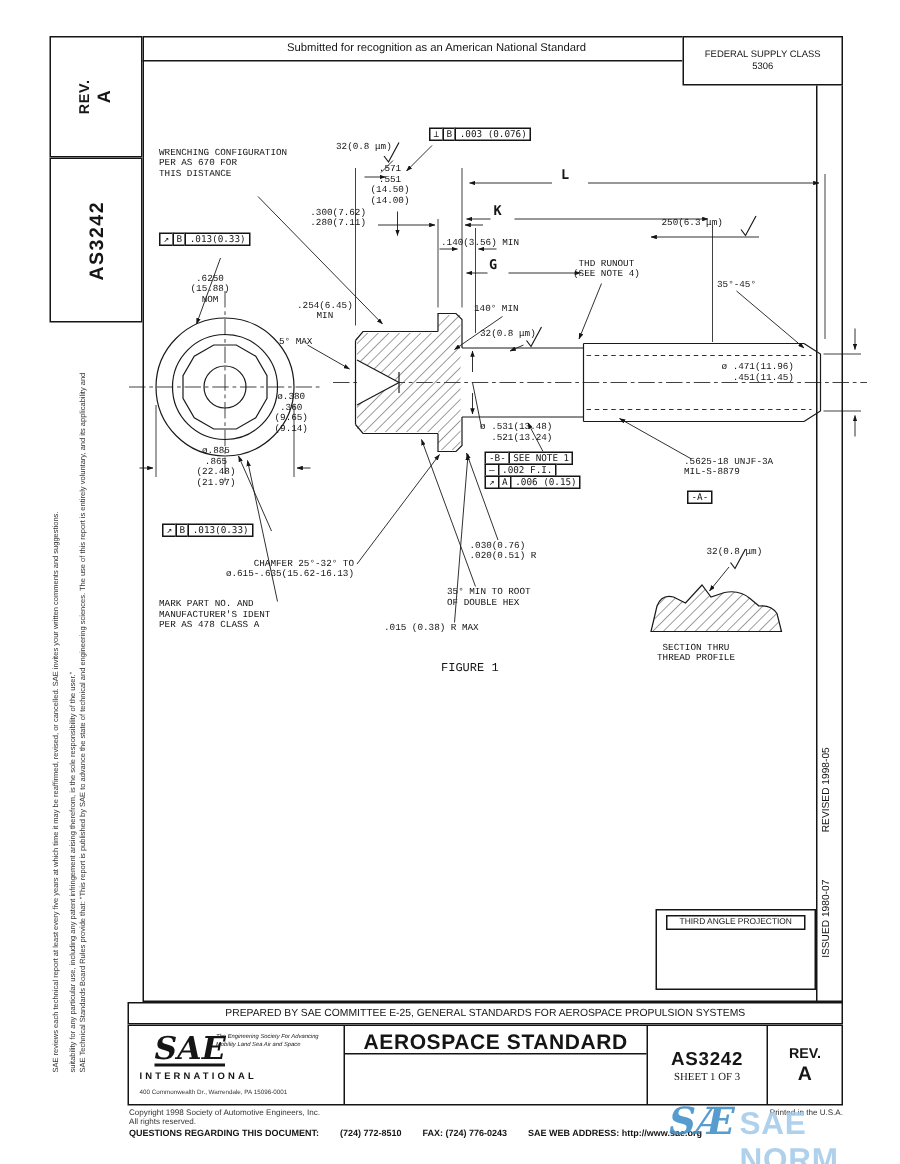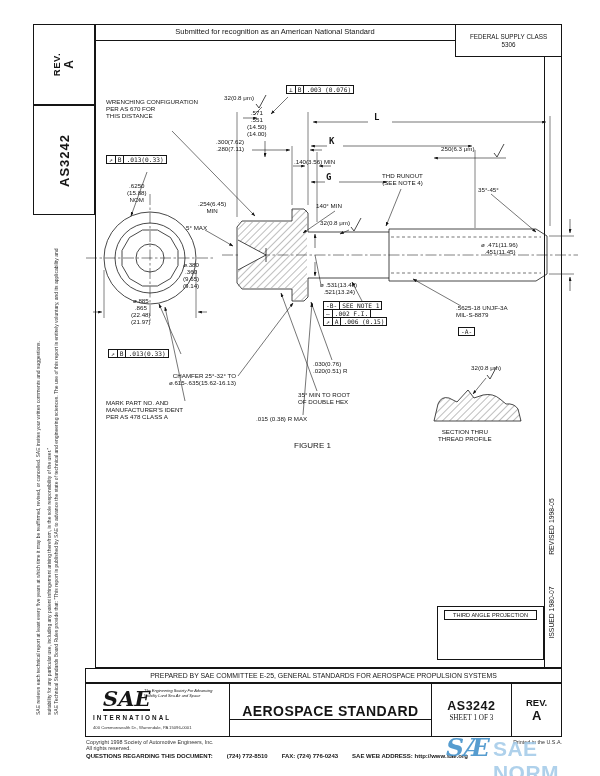--- a/index.html
+++ b/index.html
@@ -7,40 +7,40 @@
   .sheet { position:relative; width:600px; height:776px; background:#fff;
            font-family:"Liberation Sans", sans-serif; color:#151515; overflow:hidden; }
 
   
   .box { position:absolute; border:1.4px solid #151515; background:#fff; }
   .main-frame { left:95px; top:24px; width:467px; height:644px; border:1.3px solid #151515; }
   .rev-box   { left:33px; top:24px; width:62px; height:81px; display:flex; align-items:center; justify-content:center; }
   .as-box    { left:33px; top:105px; width:62px; height:110px; display:flex; align-items:center; justify-content:center; }
   .fsc-box   { left:455px; top:24px; width:107px; height:33px; display:flex; flex-direction:column;
                align-items:center; justify-content:center; font-size:6.3px; line-height:8px; text-align:center; z-index:2;}
-  .submitted { position:absolute; left:95px; top:27px; width:360px; text-align:center; font-size:7.5px; z-index:2;}
+  .submitted { position:absolute; left:111px; top:27px; width:360px; text-align:center; font-size:7.5px; z-index:2;}
   .sub-line  { position:absolute; left:95px; top:40px; width:360px; border-top:1px solid #151515; z-index:2;}
   .vstrip    { position:absolute; left:544px; top:24px; height:644px; border-left:1px solid #151515; z-index:2;}
 
   .rot { transform:rotate(-90deg); white-space:nowrap; text-align:center; }
   .rev-box .rot div:first-child { font-size:9.5px; font-weight:bold; letter-spacing:.5px;}
   .rev-box .rot div:last-child  { font-size:12px; font-weight:bold; }
   .as-box .rot { font-size:13px; font-weight:bold; letter-spacing:1px; }
 
   .issued-wrap, .revised-wrap { position:absolute; width:20px; height:80px; display:flex; align-items:center; justify-content:center; z-index:3;}
   .issued-wrap { left:541px; top:572px; } .revised-wrap { left:541px; top:486px; }
   .issued-wrap span, .revised-wrap span { transform:rotate(-90deg); white-space:nowrap; font-size:6.8px; }
 
   .disclaimer { position:absolute; left:33px; top:243px; height:472px; width:26px;
                 writing-mode:vertical-lr; transform:rotate(180deg);
                 font-size:5px; line-height:6.5px; color:#333; z-index:2;}
   .disclaimer p { margin-block-end:5px; }
 
   
-  .co { position:absolute; font-family:Liberation Sans, sans-serif; font-size:6.2px;
+  .co { position:absolute; font-family:Liberation Mono, monospace; font-size:6.2px;
         line-height:7px; white-space:pre; color:#151515; z-index:3; }
   .ctr { text-align:center; } .rgt { text-align:right; }
   .dimletter { font-size:9px; font-weight:bold; font-family:"DejaVu Sans Mono", monospace; }
 
   
   .fcf { position:absolute; display:flex; z-index:4; font-family:"DejaVu Sans Mono", monospace;
          font-size:6.2px; line-height:7px; }
   .fcf .cell { border:1px solid #151515; padding:0 2px; background:#fff; margin-left:-1px; white-space:pre;}
   .stack { position:absolute; z-index:4; font-family:"DejaVu Sans Mono", monospace; font-size:6.2px; line-height:7px;}
   .stack .row { display:flex; margin-top:-1px; }
@@ -53,21 +53,21 @@
   .tap-title { position:absolute; left:6px; top:3px; width:93px; border:1px solid #151515;
                font-size:5.6px; text-align:center; padding:1px 0; background:#fff;}
 
   
   .prepared { left:85px; top:668px; width:477px; height:15px; border:1.3px solid #151515;
               display:flex; align-items:center; justify-content:center; font-size:6.9px; z-index:2;}
   .tblock { position:absolute; left:85px; top:683px; width:477px; height:54px; border:1.3px solid #151515;
             display:flex; z-index:2; background:#fff;}
   .tb-cell { border-right:1px solid #151515; height:100%; position:relative;}
   .tb-logo { width:145px; }
-  .tb-main { width:202px; display:flex; flex-direction:row; align-items:center; }
+  .tb-main { width:202px; display:flex; flex-direction:column; align-items:center; }
   .tb-num  { width:81px; display:flex; flex-direction:column; align-items:center; justify-content:center;}
   .tb-rev  { width:49px; border-right:none; display:flex; flex-direction:column; align-items:center; justify-content:center;}
   .tb-kind { font-size:14px; font-weight:bold; letter-spacing:.4px; padding-top:2px; width:100%;
              text-align:center; border-bottom:1px solid #151515;}
   .tb-title { font-size:7.8px; line-height:9.5px; text-align:center; white-space:pre-line; padding-top:2px;}
   .tb-docnum { font-size:12.5px; font-weight:bold; letter-spacing:.5px;}
   .tb-sheet { font-size:7.2px; margin-top:1px;font-family:Liberation Serif, serif;}
   .tb-revlabel { font-size:9.5px; font-weight:bold;}
   .tb-revval { font-size:13px; font-weight:bold;}
   .logo-sae { position:absolute; left:17px; top:4px; font-family:"DejaVu Serif", serif; font-style:italic;

